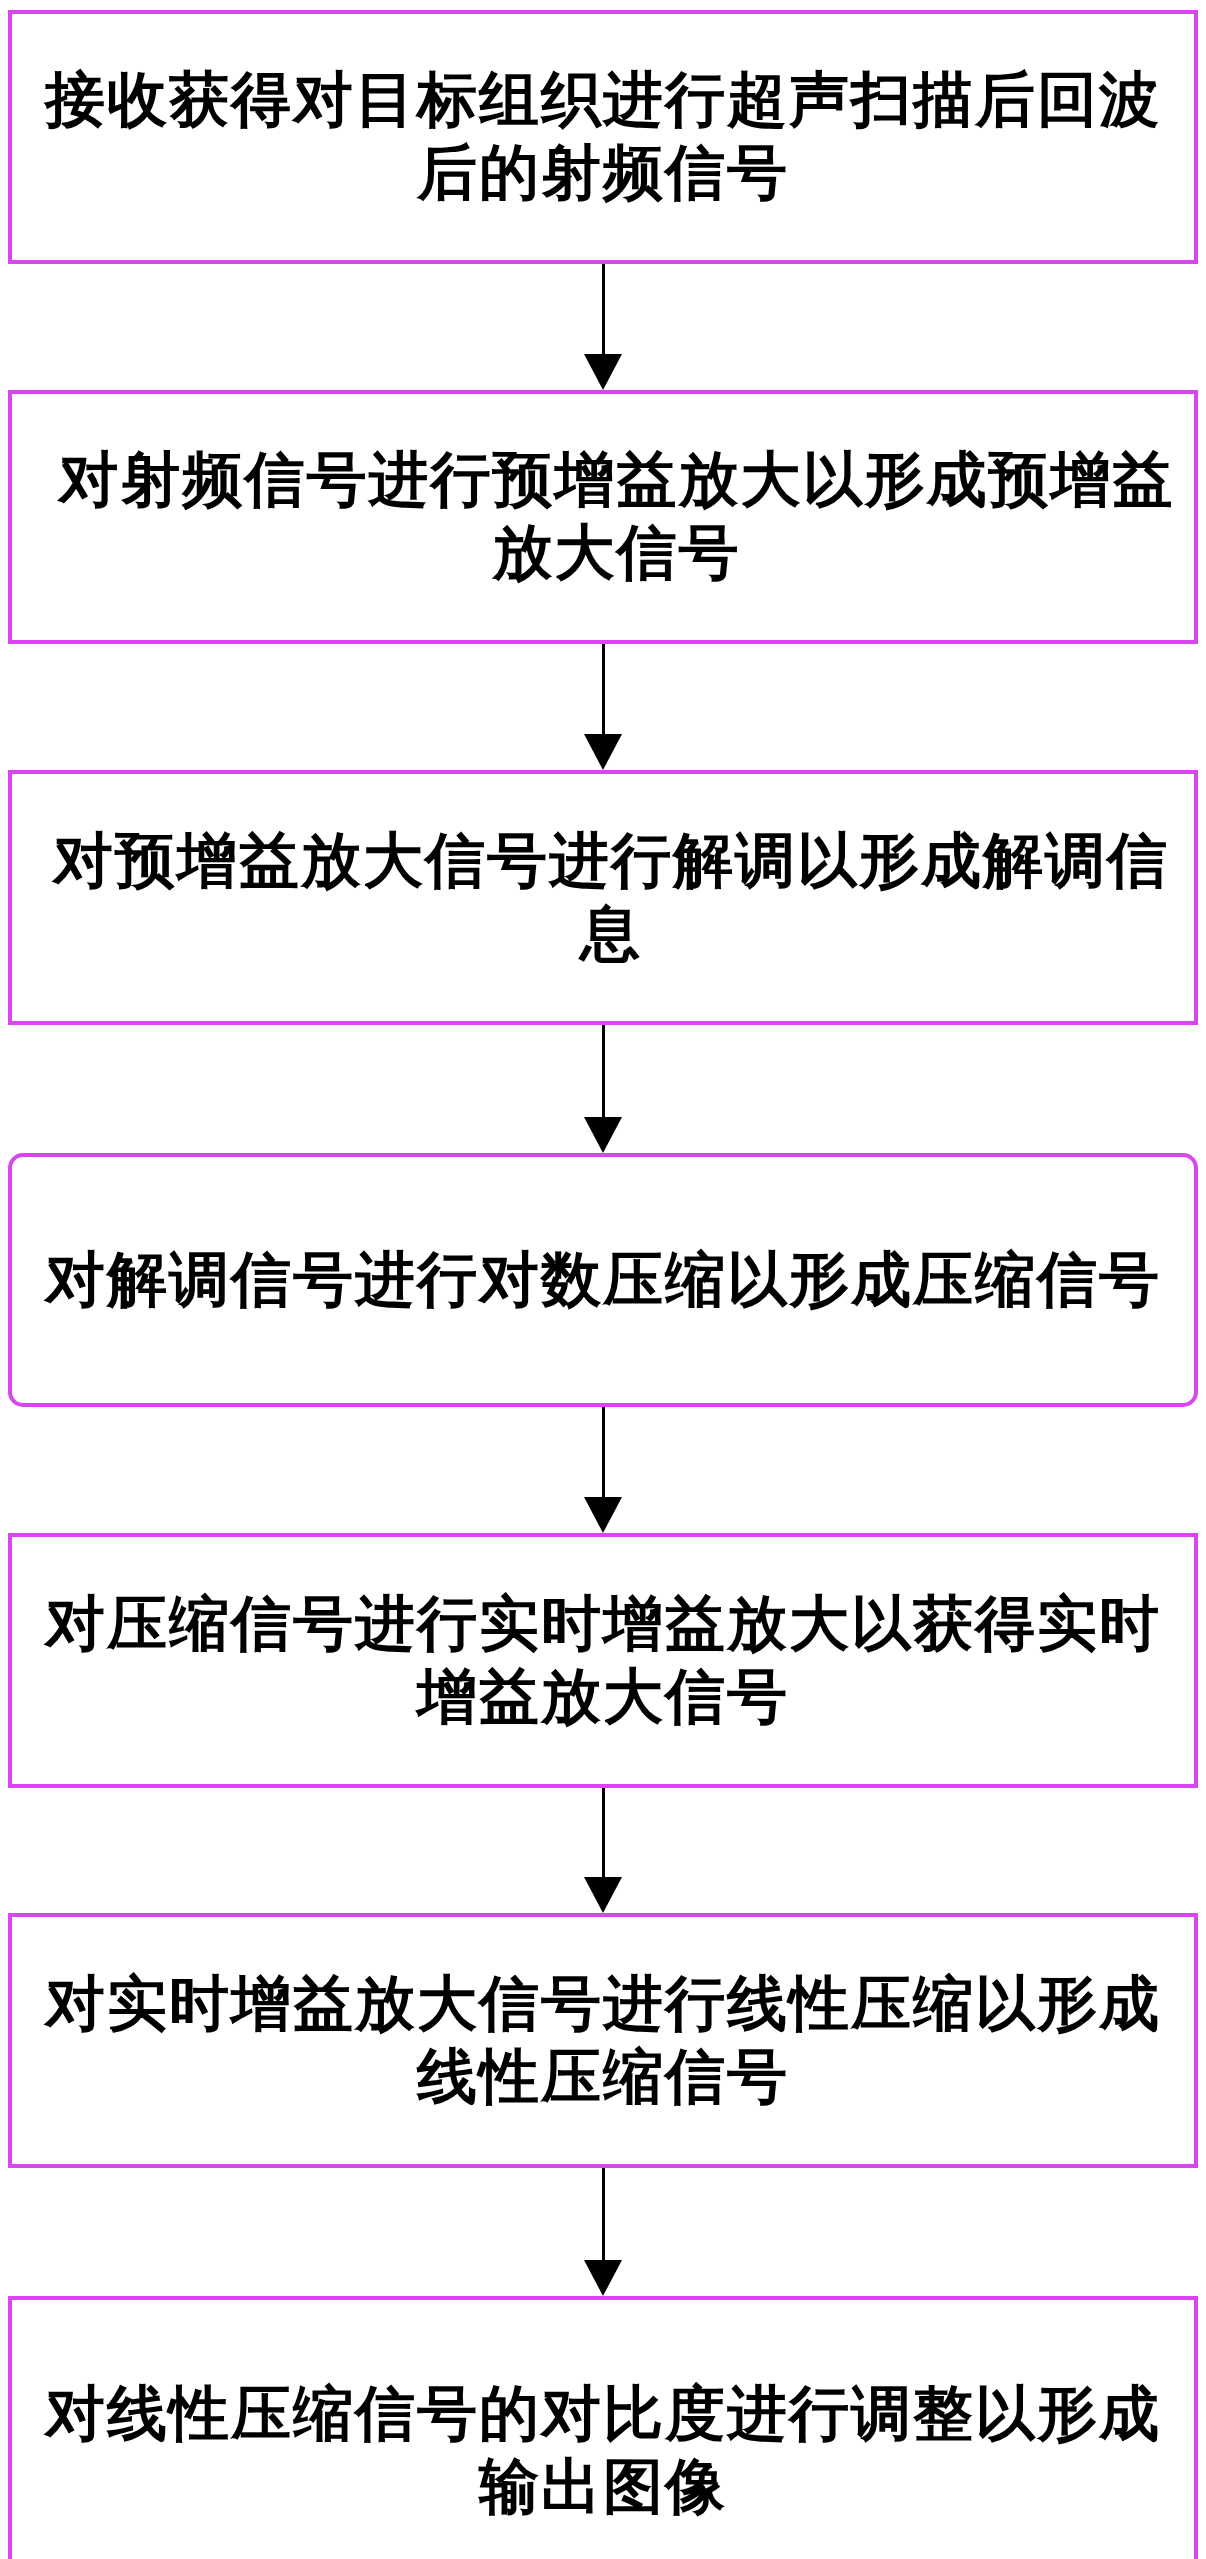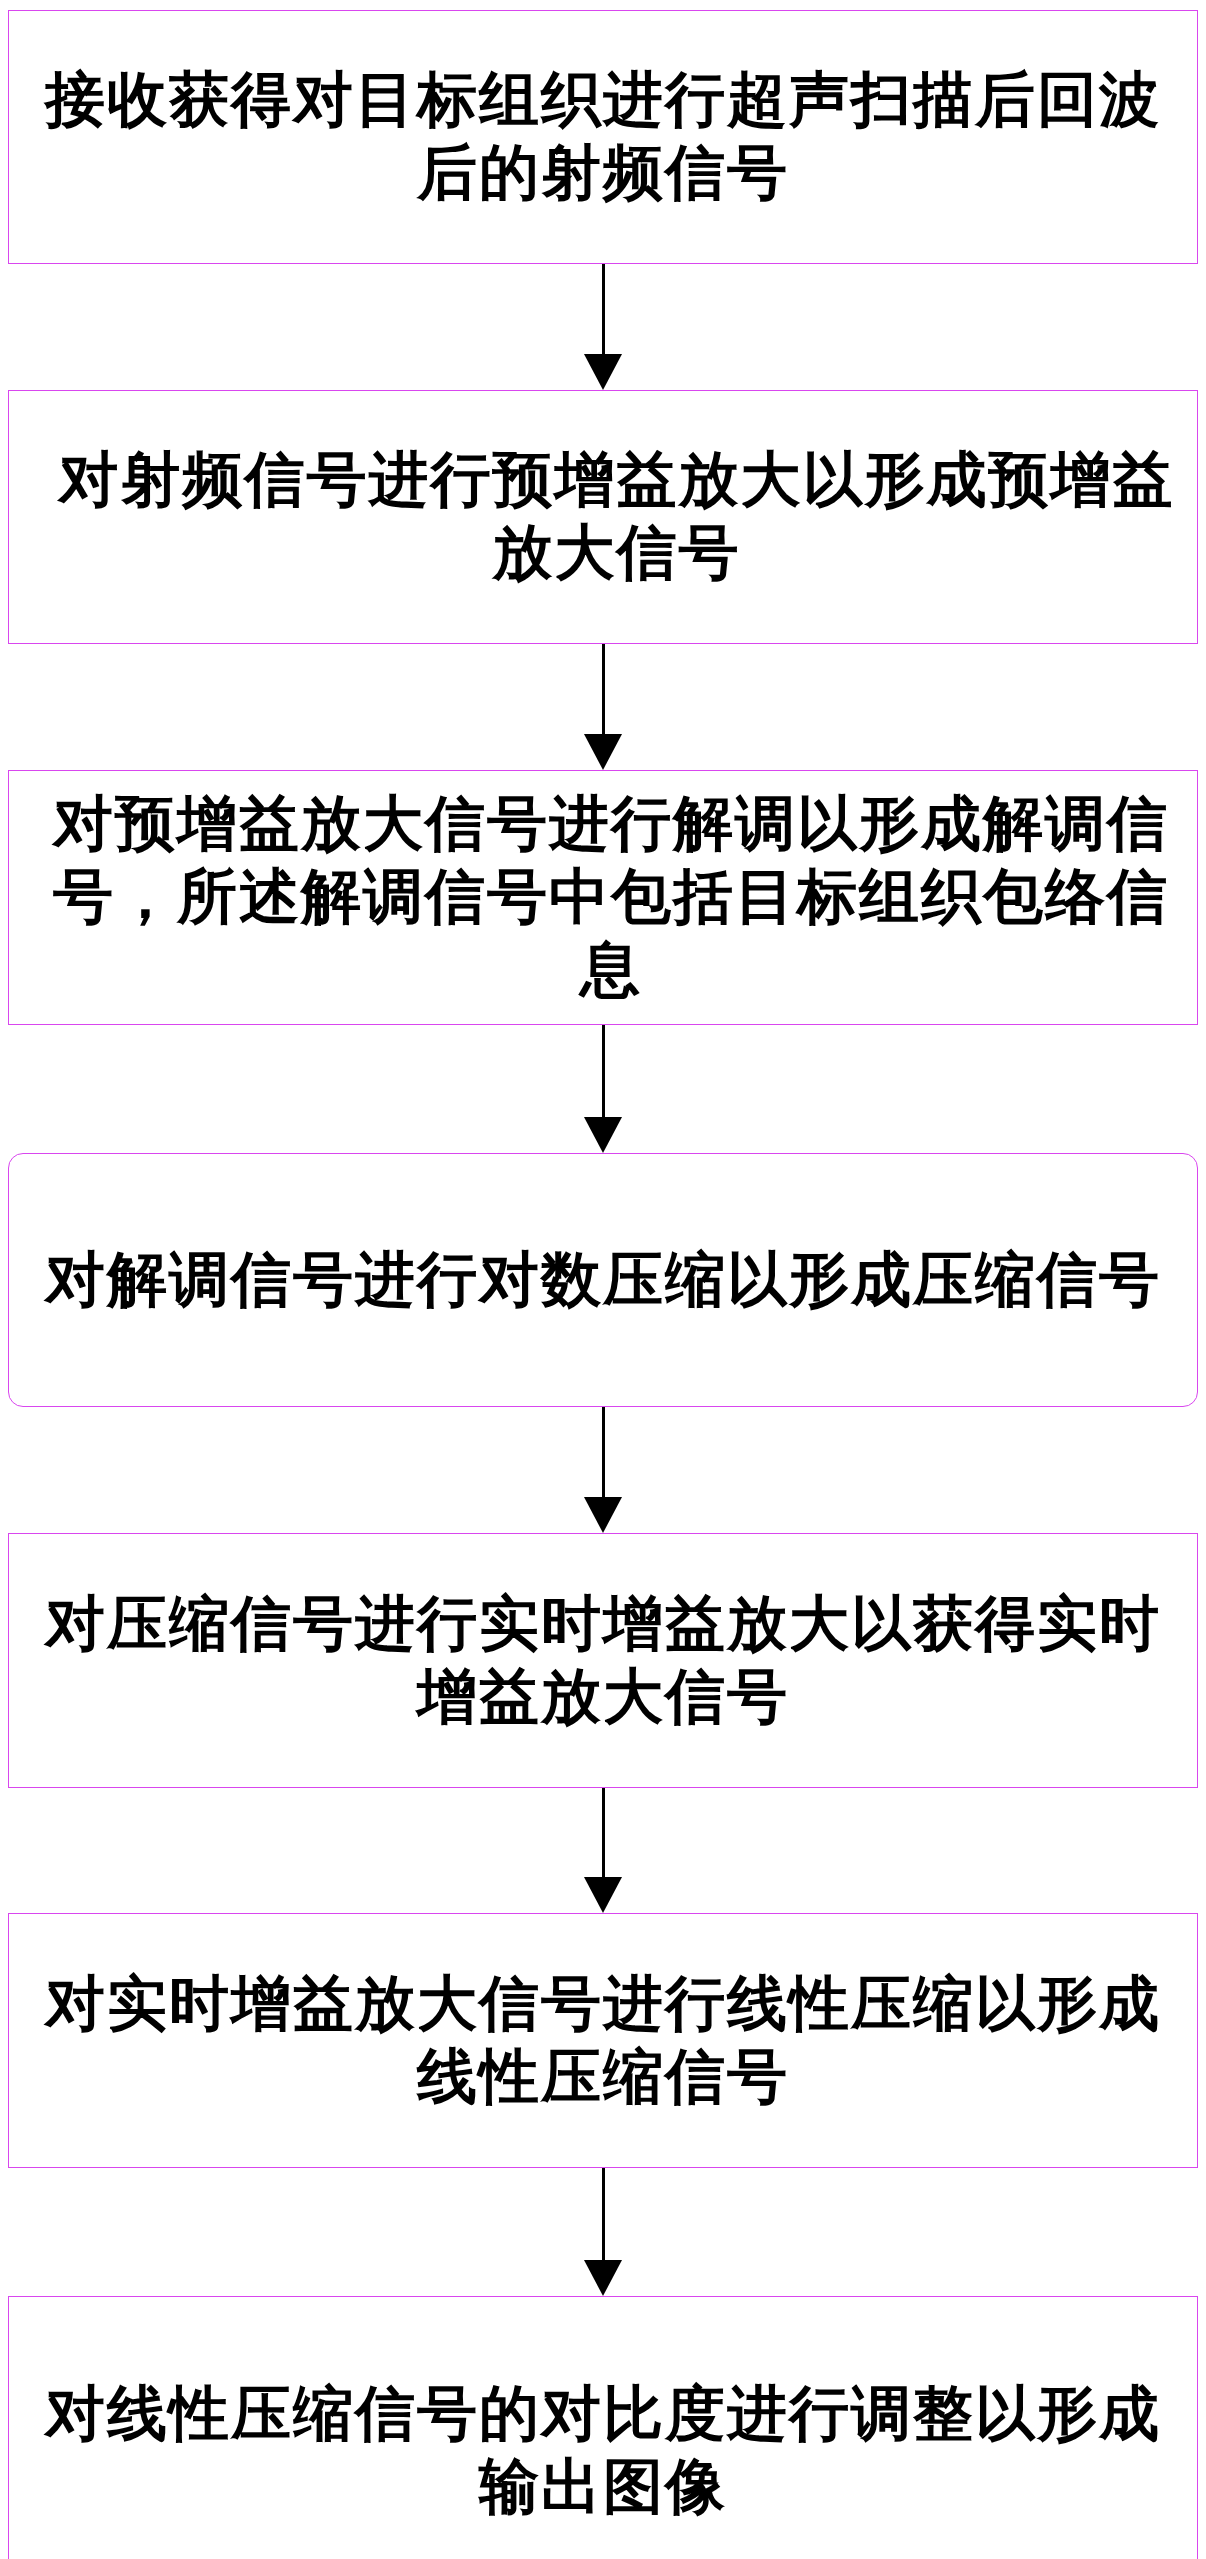--- a/index.html
+++ b/index.html
@@ -13,21 +13,21 @@
     height: 2559px;
     background: #ffffff;
     overflow: hidden;
     font-family: "Liberation Serif", serif;
   }
   .flow-box {
     position: absolute;
     left: 8px;
     width: 1190px;
     box-sizing: border-box;
-    border: 1px solid #d946ef;
+    border: 4px solid #d946ef;
     background: #ffffff;
     display: flex;
     flex-direction: column;
     align-items: center;
     justify-content: center;
   }
   .flow-line {
     font-weight: bold;
     color: #000000;
     font-size: 60px;
@@ -77,21 +77,20 @@
     <div class="flow-line">放大信号</div>
   </div>
 
   <div class="flow-arrow" style="top:644px;height:126px;">
     <div class="arrow-stem"></div>
     <div class="arrow-head"></div>
   </div>
 
   <div class="flow-box" style="top:770px;height:255px;padding-left:16px;">
     <div class="flow-line">对预增益放大信号进行解调以形成解调信</div>
-    <div class="flow-line">号，所述解调信号中包括目标组织包络信</div>
     <div class="flow-line">息</div>
   </div>
 
   <div class="flow-arrow" style="top:1025px;height:128px;">
     <div class="arrow-stem"></div>
     <div class="arrow-head"></div>
   </div>
 
   <div class="flow-box" style="top:1153px;height:254px;border-radius:15px;">
     <div class="flow-line">对解调信号进行对数压缩以形成压缩信号</div>

